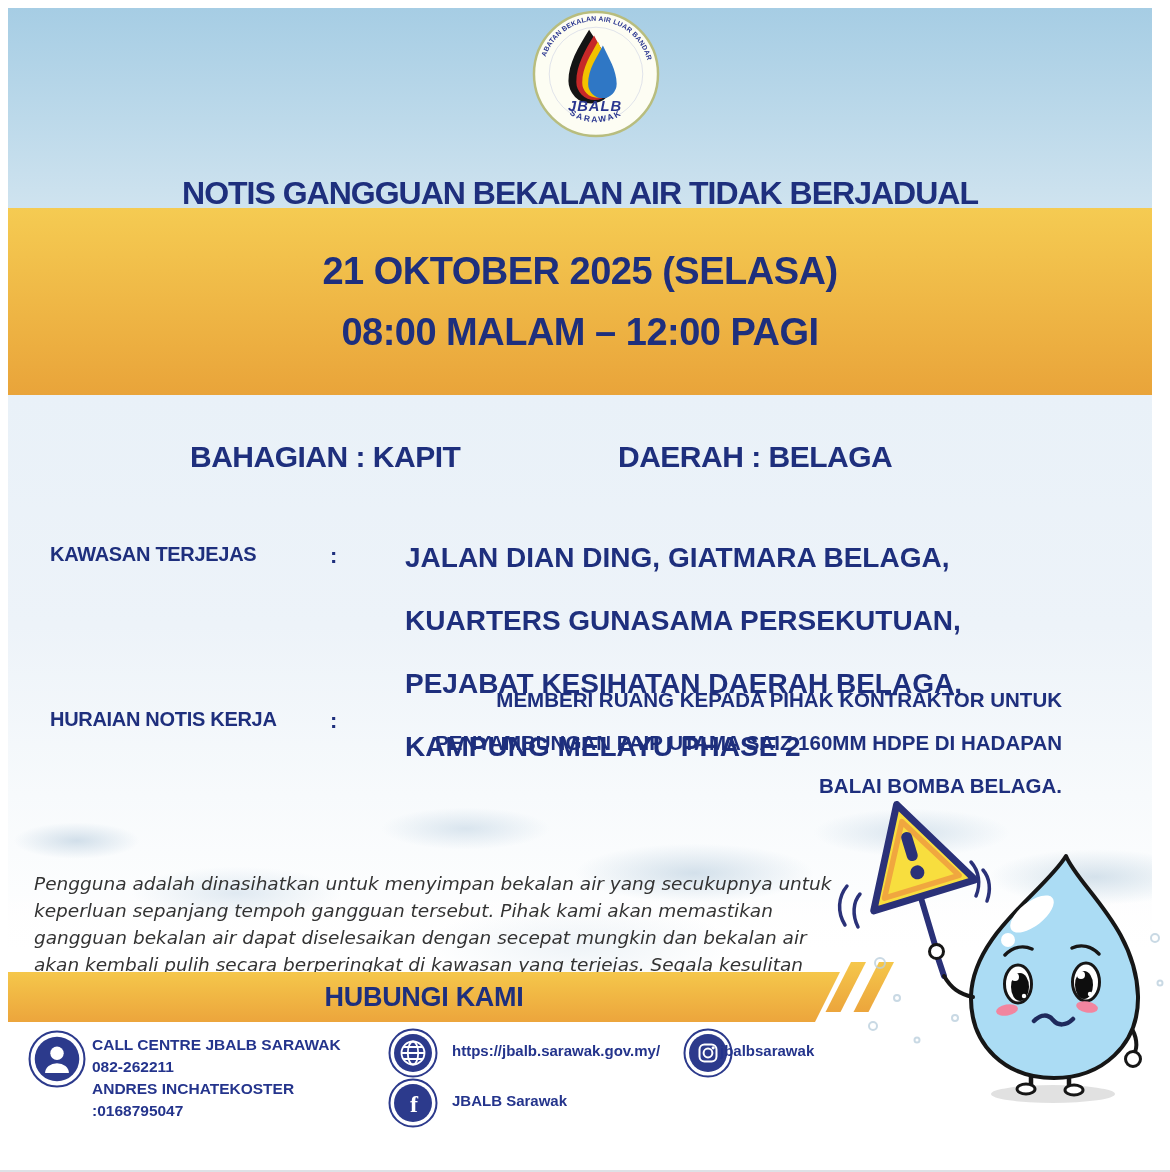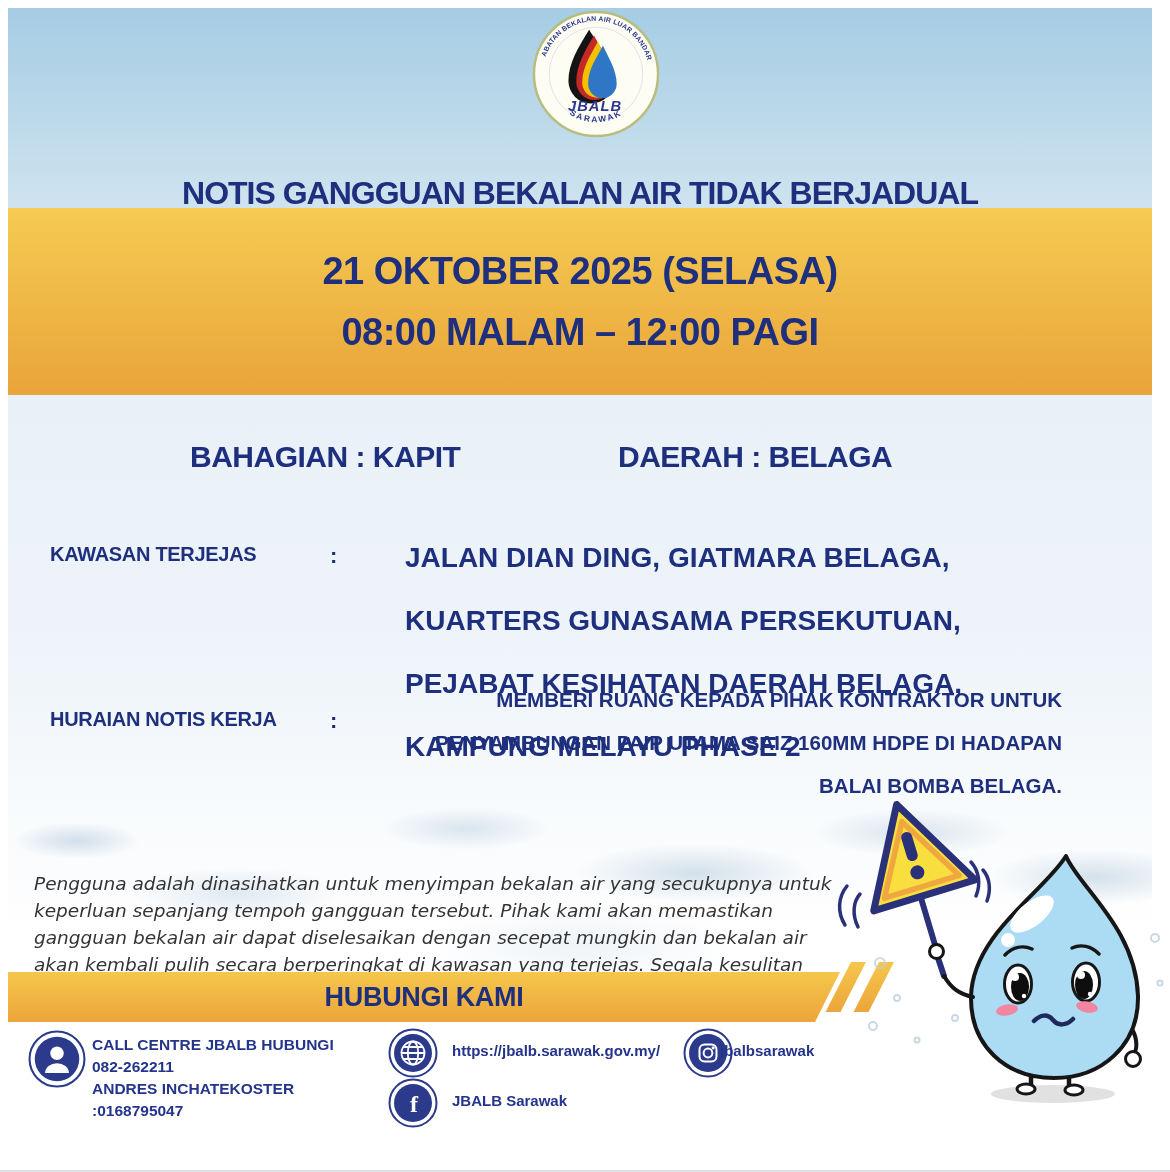--- a/index.html
+++ b/index.html
@@ -127,21 +127,21 @@
   <div class="stripe s1"></div>
   <div class="stripe s2"></div>
 
   <svg class="c-icon" style="left:28px;top:1030px;width:58px;height:58px" viewBox="0 0 56 56">
     <circle cx="28" cy="28" r="26.5" fill="#ffffff" stroke="#2c3a8c" stroke-width="2"></circle>
     <circle cx="28" cy="28" r="21.5" fill="#2c3a8c"></circle>
     <circle cx="28" cy="22.5" r="6.5" fill="#ffffff"></circle>
     <path d="M16.5,41.5 a11.5,9.5 0 0 1 23,0 z" fill="#ffffff"></path>
   </svg>
   <div class="contact-text cc-block">
-    <div>CALL CENTRE JBALB HUBUNGI</div>
+    <div>CALL CENTRE JBALB SARAWAK</div>
     <div>082-262211</div>
     <div>ANDRES INCHATEKOSTER</div>
     <div>:0168795047</div>
   </div>
 
   <svg class="c-icon" style="left:388px;top:1028px;width:50px;height:50px" viewBox="0 0 50 50">
     <circle cx="25" cy="25" r="23.5" fill="#ffffff" stroke="#2c3a8c" stroke-width="2"></circle>
     <circle cx="25" cy="25" r="19" fill="#2c3a8c"></circle>
     <g stroke="#ffffff" stroke-width="1.8" fill="none">
       <circle cx="25" cy="25" r="11.5"></circle>

